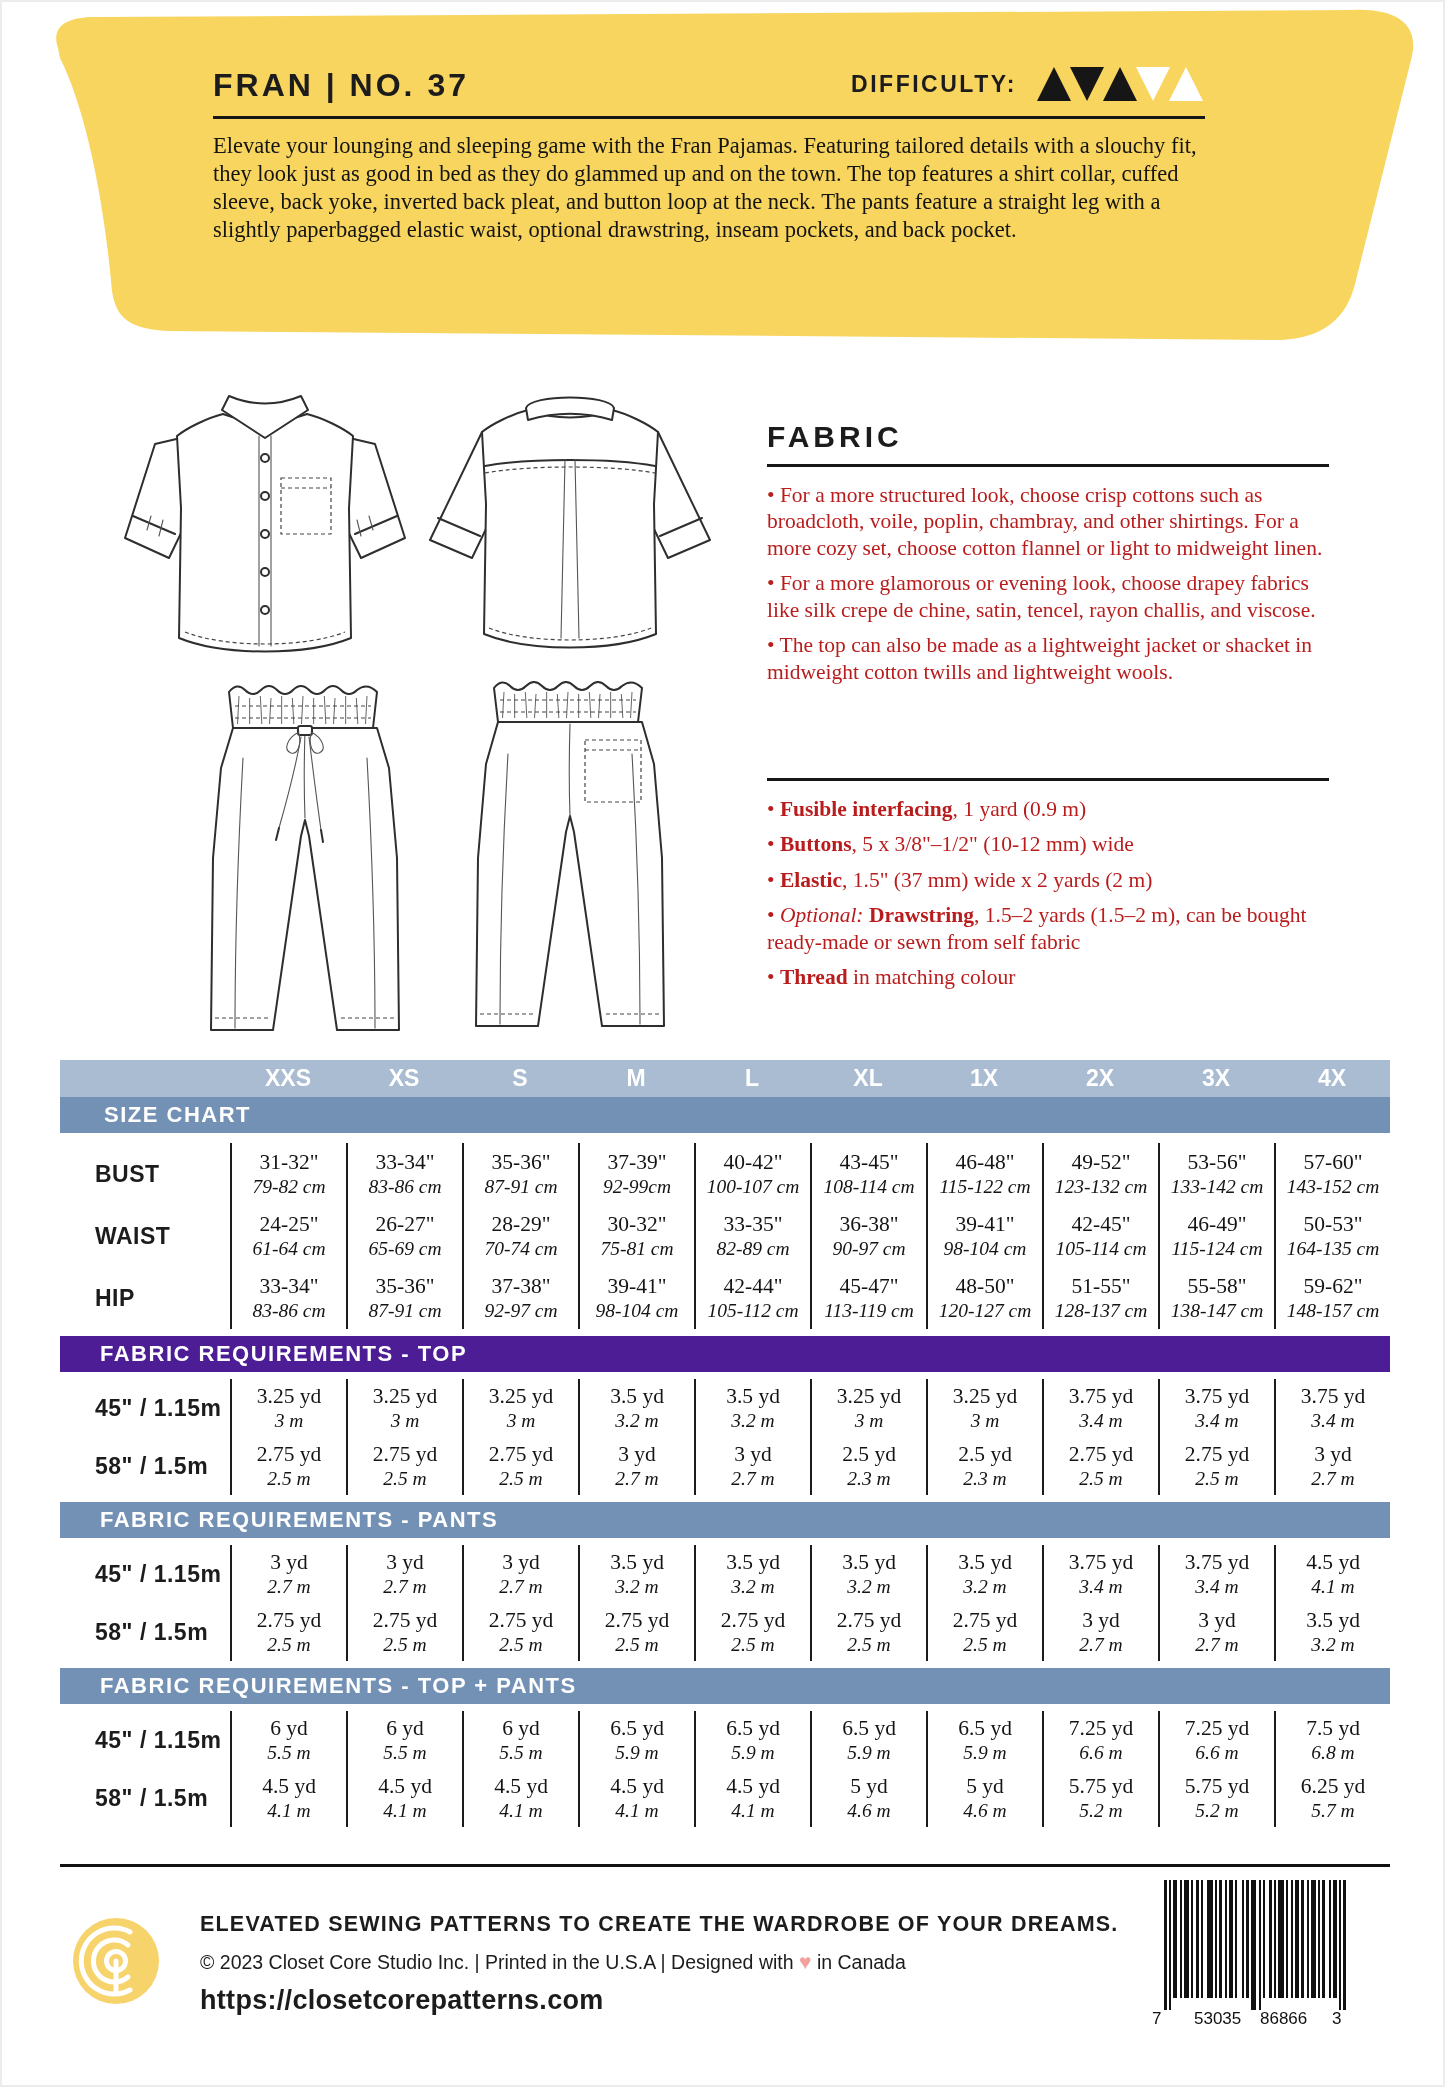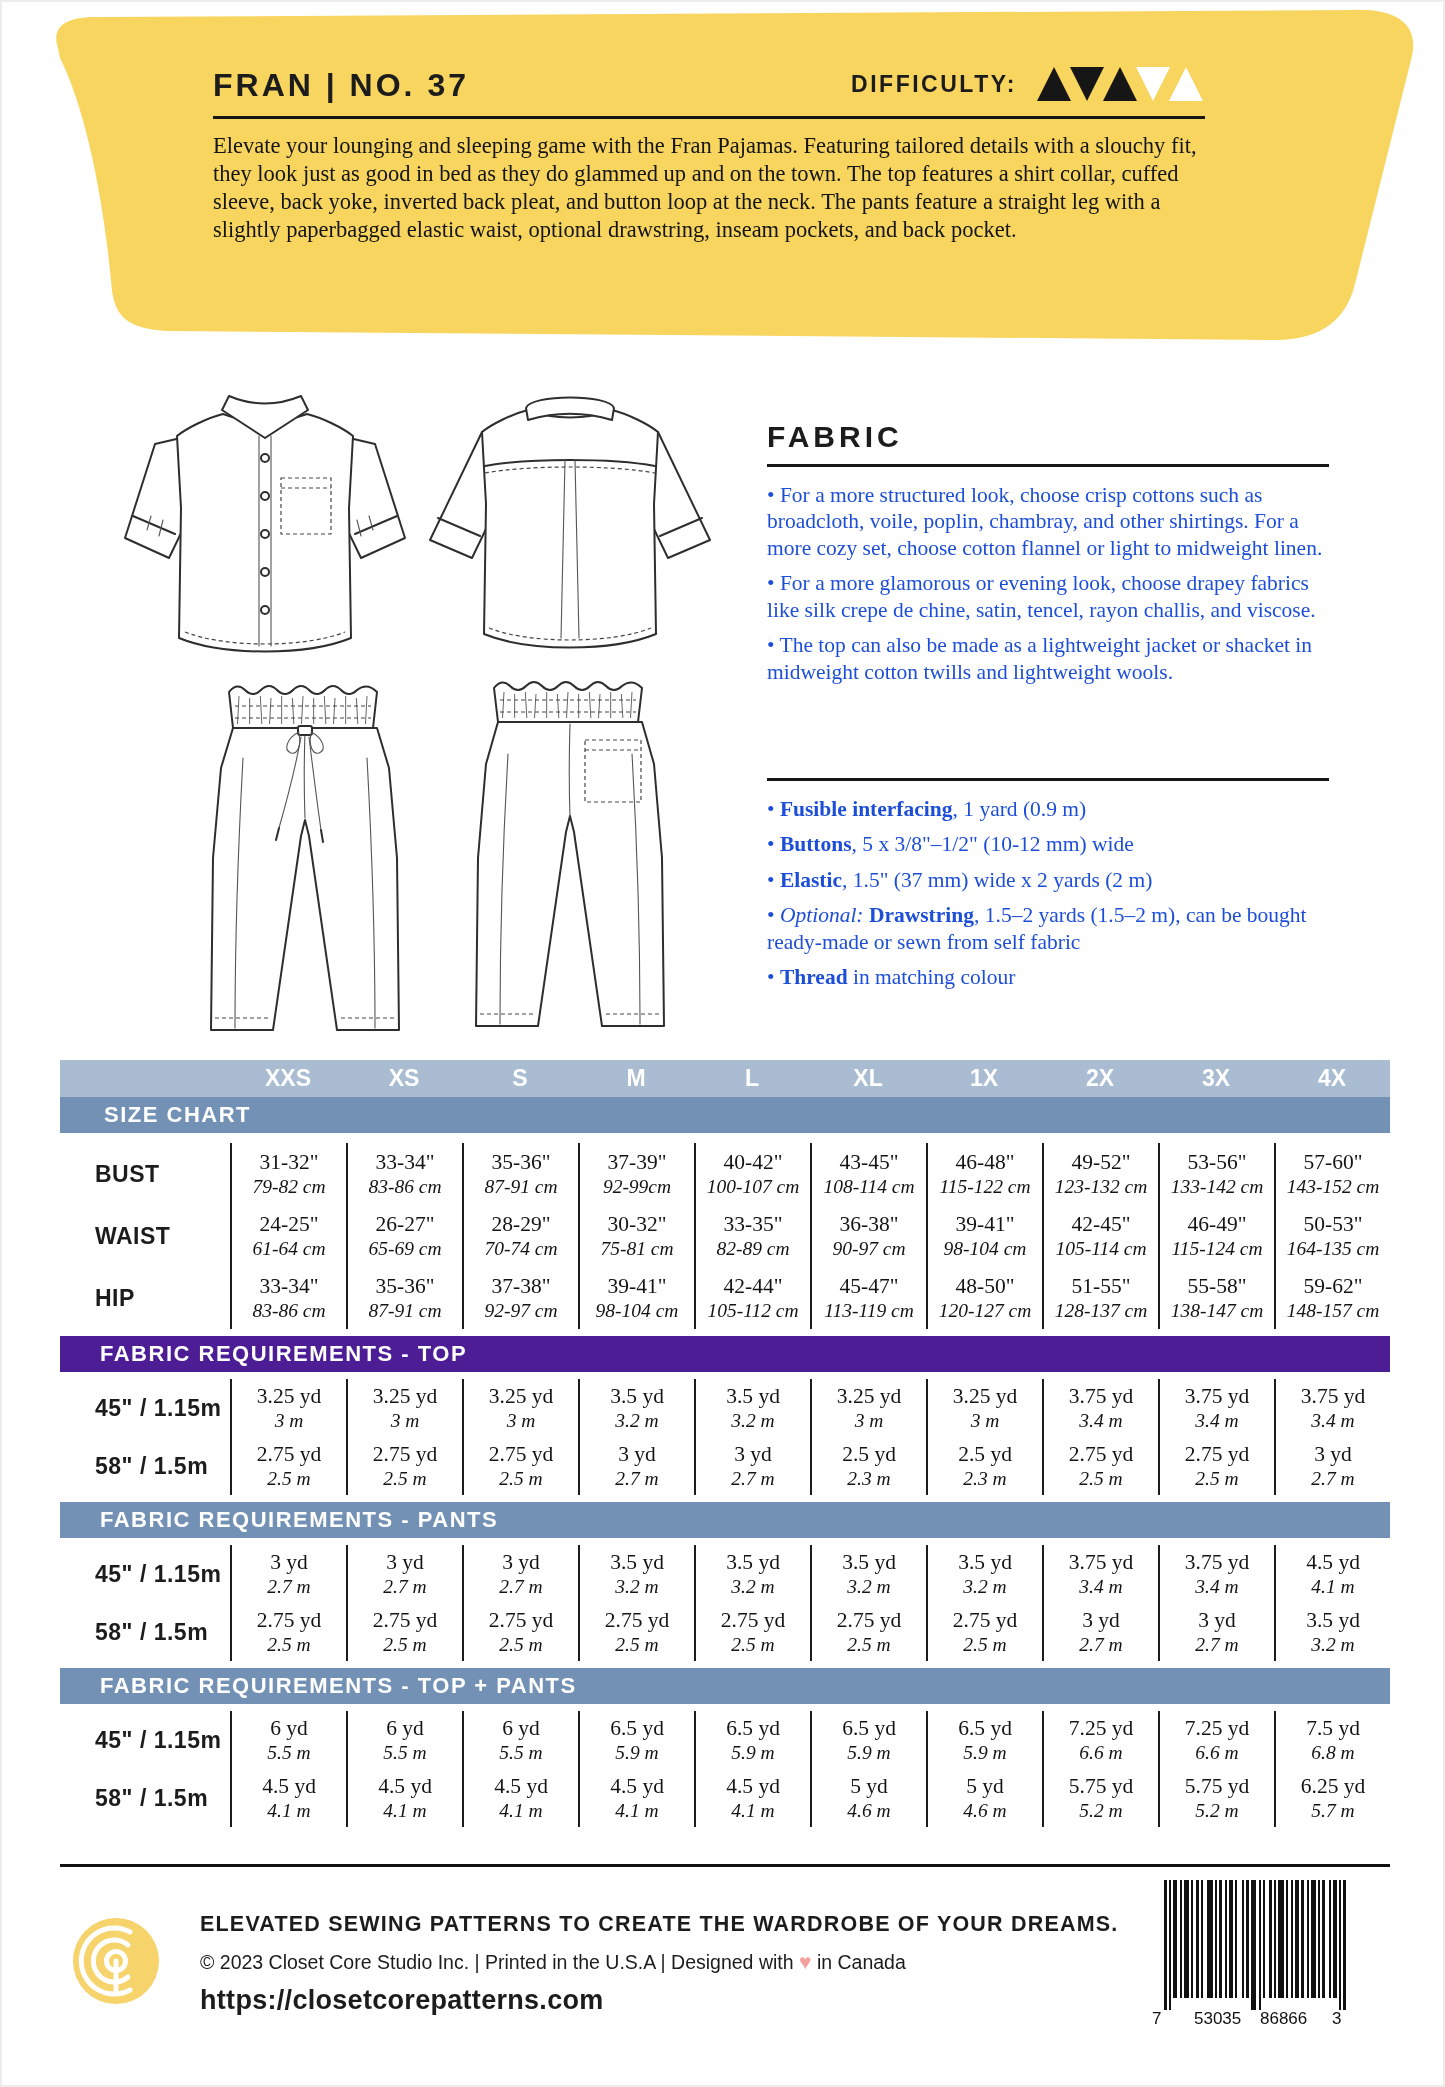--- a/index.html
+++ b/index.html
@@ -17,21 +17,21 @@
   .diff-label{font-size:23px;font-weight:bold;letter-spacing:2.5px;}
   .divider{height:3px;background:#161616;margin-top:12px;}
   .desc{margin-top:13px;font-family:"Liberation Serif",serif;font-size:22.5px;
         line-height:28px;width:1015px;color:#141414;}
 
   
   .col-right{position:absolute;left:767px;width:562px;}
   .sec-head{font-size:30px;letter-spacing:4px;font-weight:bold;}
   .sec-rule{height:2.5px;background:#161616;margin:10px 0 15px 0;}
   .serif-list{font-family:"Liberation Serif",serif;font-size:21.5px;line-height:26.5px;
-              color:#1d4ed8;margin:0;padding:0;list-style:none;}
+              color:#b91c1c;margin:0;padding:0;list-style:none;}
   .serif-list li{margin-bottom:9px;}
   .serif-list .opt{font-style:italic;}
   .serif-list b{font-weight:bold;}
 
   
   .tables{position:absolute;left:60px;top:1060px;width:1330px;}
   .t-header-row{display:grid;grid-template-columns:170px repeat(10,1fr);height:37px;
                 align-items:center;text-align:center;color:#fff;font-weight:bold;font-size:23px;}
   .t-band{height:36px;color:#fff;display:flex;align-items:center;padding-left:40px;
           box-sizing:border-box;font-size:22px;font-weight:bold;letter-spacing:1.5px;}

